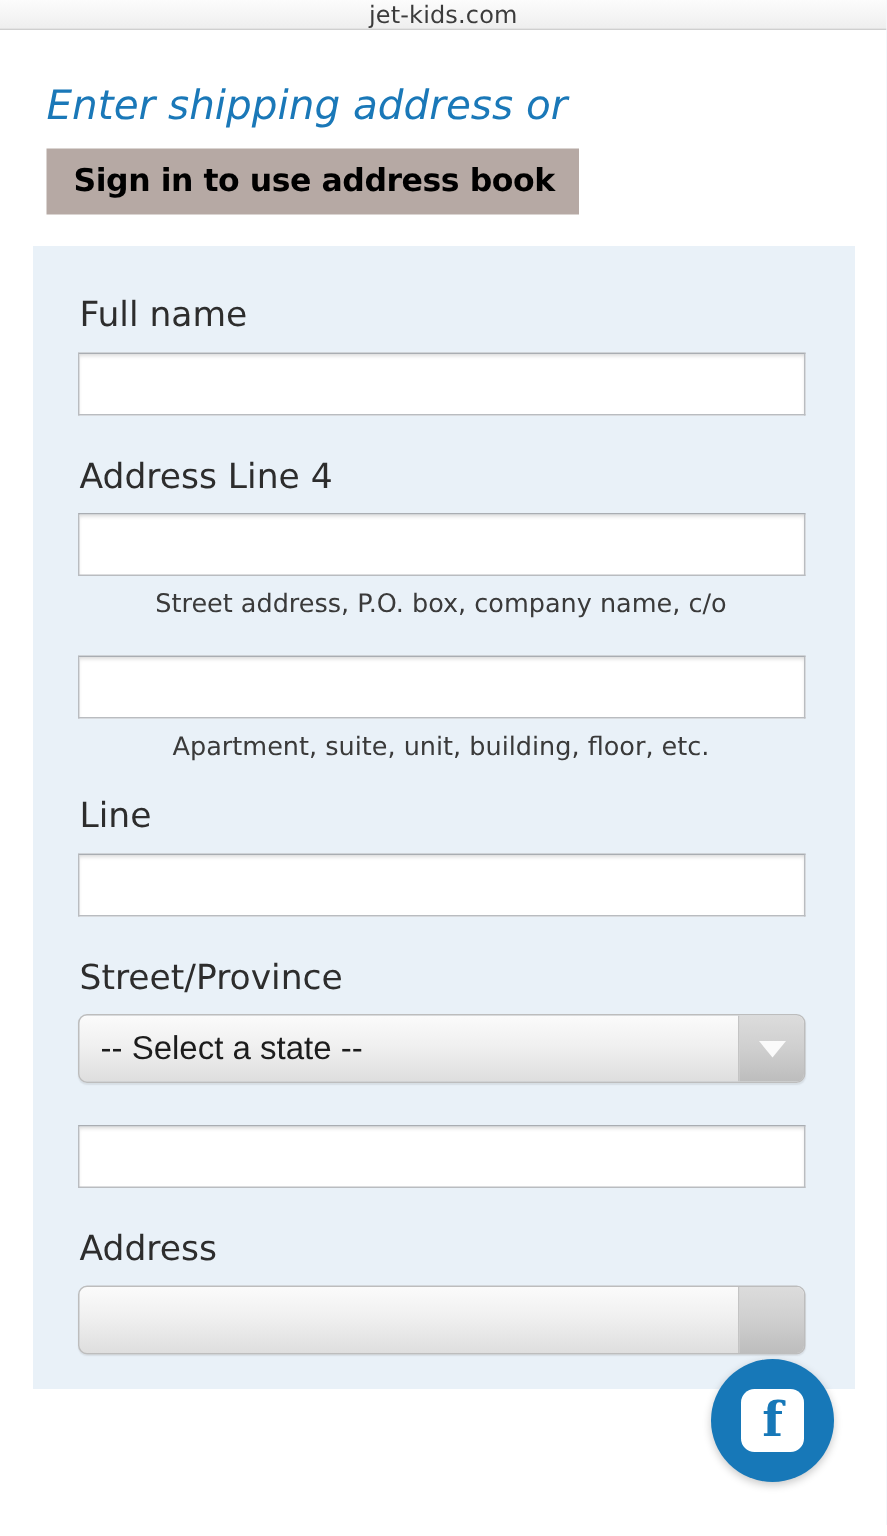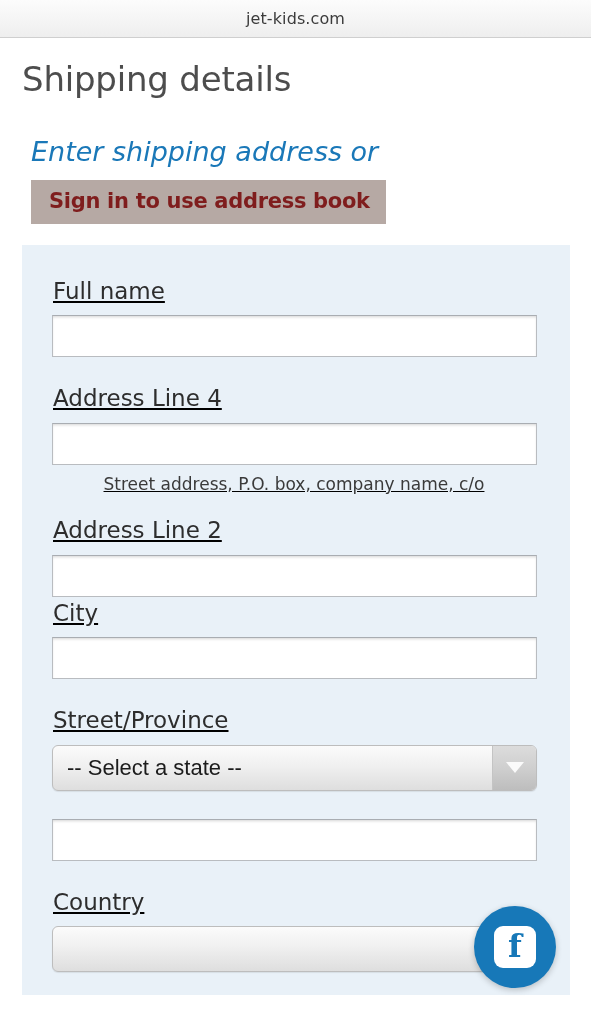--- a/index.html
+++ b/index.html
@@ -11,21 +11,21 @@
     width: 591px;
     height: 1024px;
     background: #ffffff;
     font-family: "DejaVu Sans", sans-serif;
     overflow: hidden;
     position: relative;
   }
 
   
   .urlbar {
-    height: 38px;
+    height: 20px;
     width: 100%;
     background: linear-gradient(to bottom, #fcfcfc 0%, #f4f4f4 60%, #eeeeee 100%);
     border-bottom: 1px solid #cfcfcf;
     display: flex;
     align-items: center;
     justify-content: center;
   }
   .urlbar-text {
     font-size: 16px;
     color: #3b3b3b;
@@ -52,40 +52,39 @@
     font-weight: 400;
     margin: 35px 0 0 31px;
     line-height: 1.2;
     font-style: italic;
   }
 
   .signin-button {
     display: inline-block;
     margin: 12px 0 0 31px;
     background: #b6a9a4;
-    color: #7f1d1d;
+    color: #000000;
     font-size: 21px;
     font-weight: bold;
     padding: 10px 16px 11px 18px;
     border: none;
     line-height: 1.1;
     font-family: "DejaVu Sans", sans-serif;
     letter-spacing: -0.3px;
   }
 
   
   .form-panel {
     margin: 21px 21px 0 22px;
     background: #e9f1f8;
     padding: 33px 33px 20px 30px;
   }
 
   .field {
     margin-bottom: 3px;
-    text-decoration: underline;
   }
   .field-label {
     font-size: 23px;
     color: #2d2d2d;
     font-weight: 400;
     line-height: 1.15;
     margin: 0 0 11px 1px;
     display: block;
   }
   .text-input {
@@ -187,65 +186,64 @@
 </style>
 </head>
 <body>
 
 <div class="urlbar">
   <span class="urlbar-text">jet-kids.com</span>
 </div>
 
 <div class="page">
 
-  <h1 class="page-title">Shipping details</h1>
 
   <h2 class="address-heading">Enter shipping address or</h2>
 
   <button class="signin-button">Sign in to use address book</button>
 
   <div class="form-panel">
 
     <div class="field">
       <label class="field-label">Full name</label>
       <input class="text-input gap-after-input" type="text" placeholder="" style="">
     </div>
 
     <div class="field">
       <label class="field-label">Address Line 4</label>
       <input class="text-input" type="text" placeholder="" style="">
       <div class="field-hint gap-after-hint">Street address, P.O. box, company name, c/o</div>
     </div>
 
     <div class="field">
-      <label class="field-label">Address Line 2</label>
       <input class="text-input" type="text" placeholder="" style="">
-    </div>
-
-    <div class="field">
-      <label class="field-label">City</label>
+      <div class="field-hint gap-after-hint">Apartment, suite, unit, building, floor, etc.</div>
+    </div>
+
+    <div class="field">
+      <label class="field-label">Line</label>
       <input class="text-input gap-after-input" type="text" placeholder="" style="">
     </div>
 
     <div class="field">
       <label class="field-label">Street/Province</label>
       <div class="select-wrap gap-after-input">
         <span class="select-value">-- Select a state --</span>
         <span class="select-arrow-btn">
           <span class="tri"></span>
         </span>
       </div>
     </div>
 
     <div class="field">
       <input class="text-input gap-after-input" type="text" placeholder="" style="">
     </div>
 
     <div class="field">
-      <label class="field-label">Country</label>
+      <label class="field-label">Address</label>
       <div class="select-wrap">
         <span class="select-value"></span>
         <span class="select-arrow-btn">
           
         </span>
       </div>
     </div>
 
   </div>
 </div>

